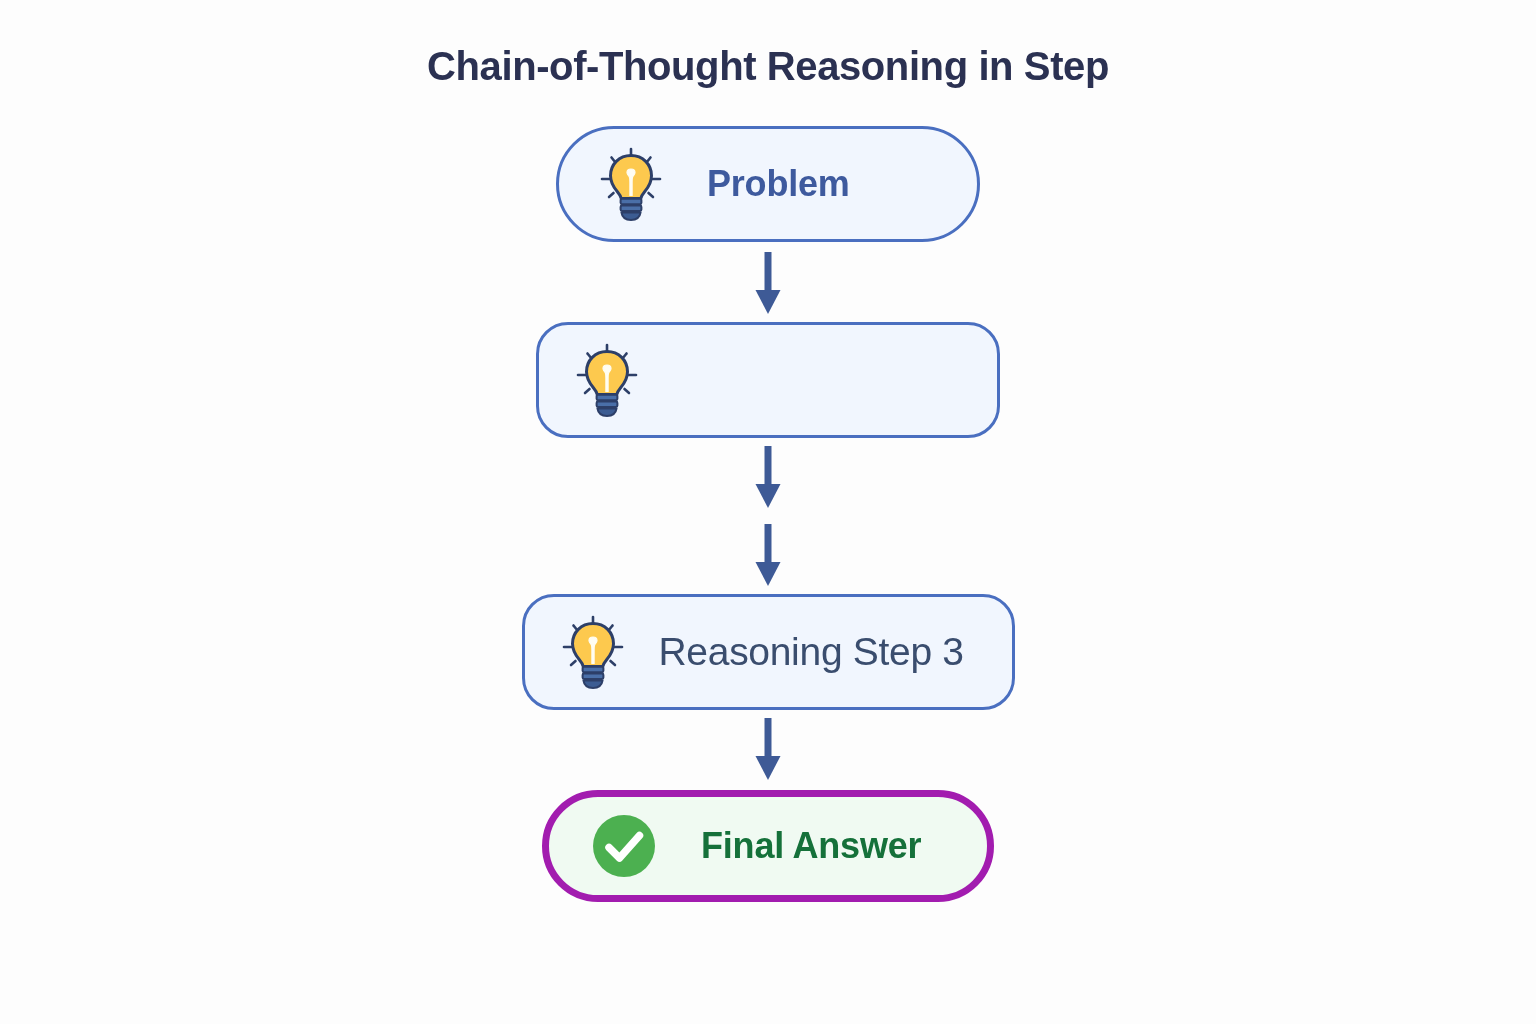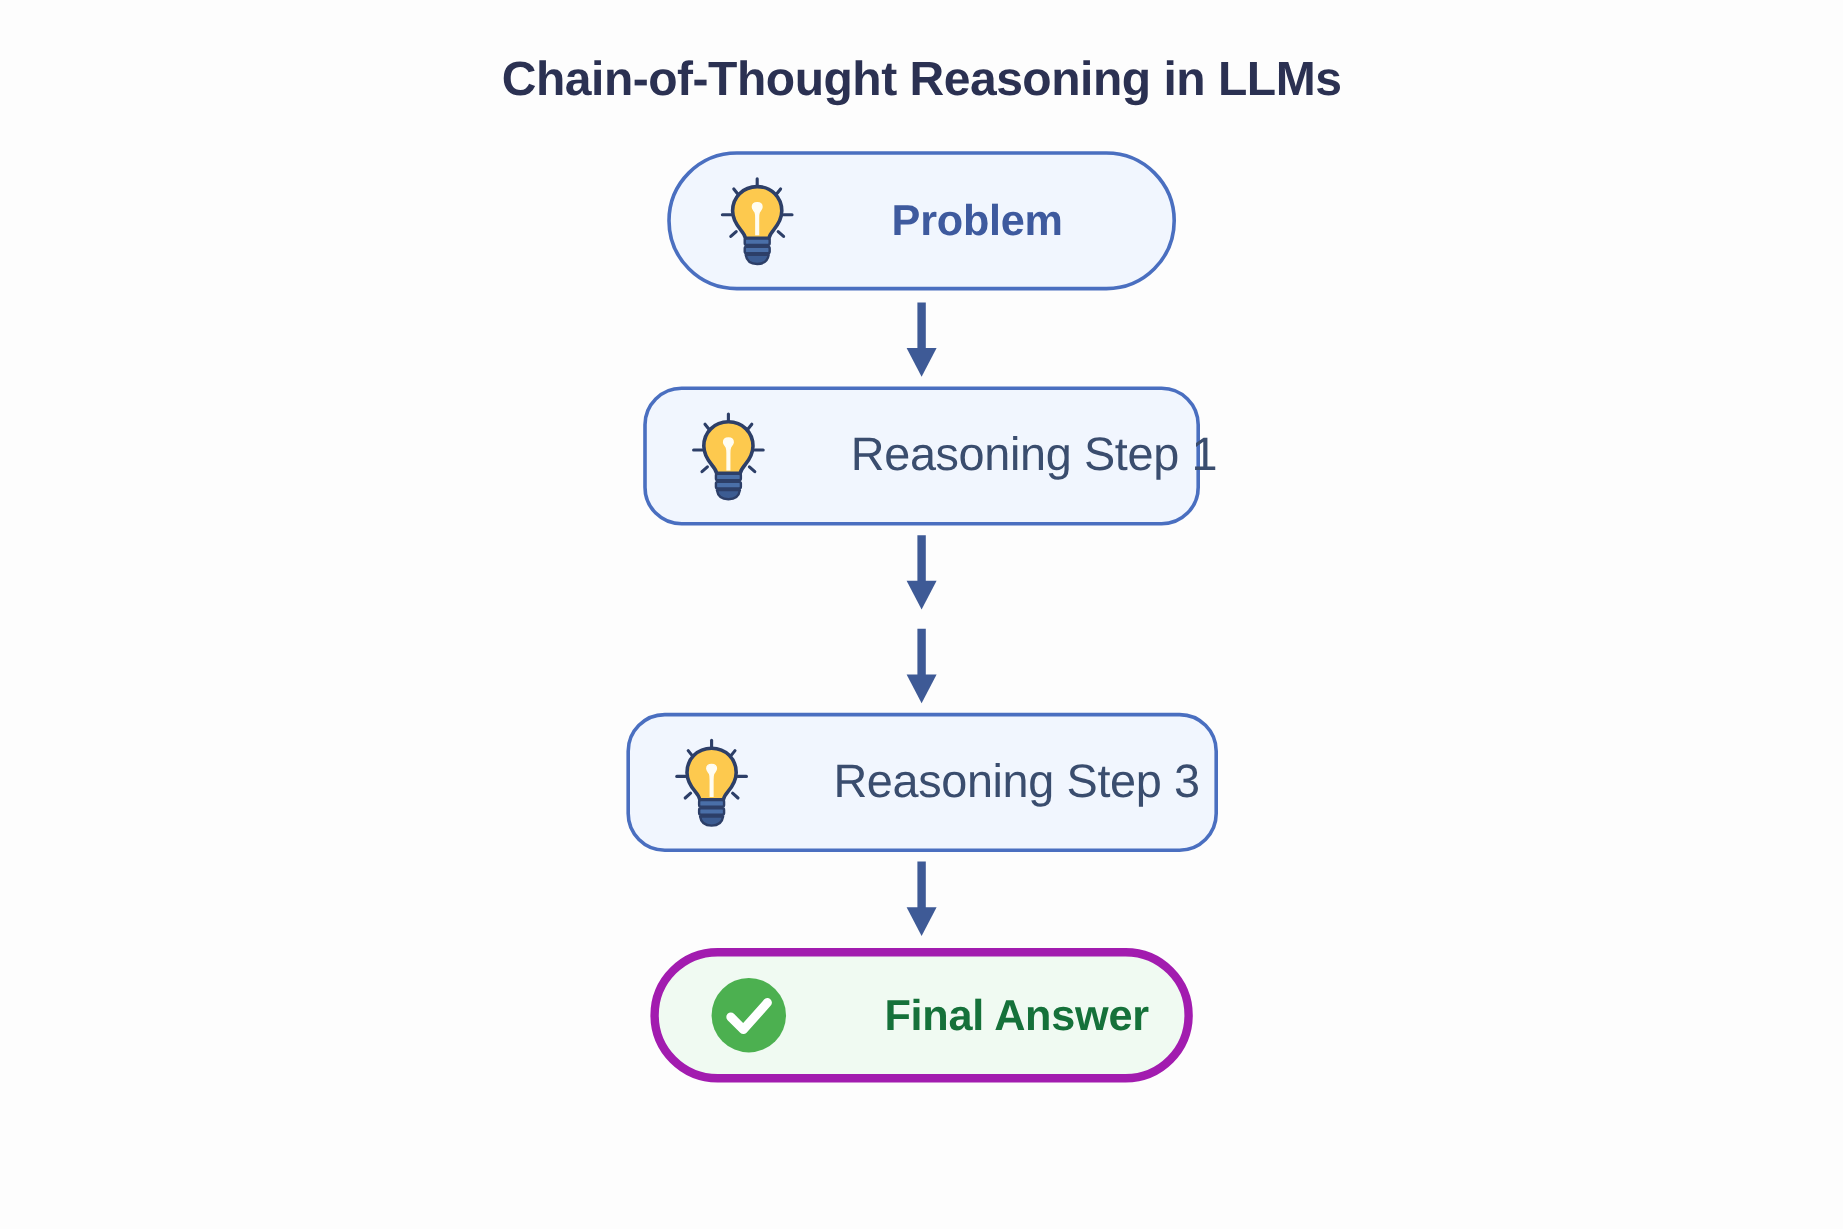--- a/index.html
+++ b/index.html
@@ -44,21 +44,20 @@
     flex-direction: column;
     align-items: center;
   }
 
   
   .node {
     box-sizing: border-box;
     display: flex;
     align-items: center;
     position: relative;
-    gap: 36px;
   }
 
   .node-label {
     white-space: nowrap;
   }
 
   
   .node.problem {
     width: 424px;
     height: 116px;
@@ -134,21 +133,21 @@
   .arrow.gap-a { margin: 8px 0 6px 0; }
   .arrow.gap-b { margin: 6px 0 6px 0; }
   .arrow.gap-c { margin: 6px 0 6px 0; }
   .arrow.gap-d { margin: 6px 0 8px 0; }
 </style>
 </head>
 <body>
 
 <div id="canvas">
 
-  <div class="title">Chain-of-Thought Reasoning in LLMs</div>
+  <div class="title">Chain-of-Thought Reasoning in Step</div>
 
   <div class="flow">
 
     <div class="node problem">
       <svg class="icon-bulb" viewBox="0 0 72 76">
         <g stroke="#2d3f68" stroke-width="2.6" stroke-linecap="round" fill="none">
           <line x1="36" y1="3" x2="36" y2="10"></line>
           <line x1="16.5" y1="11.5" x2="20.5" y2="16.5"></line>
           <line x1="55.5" y1="11.5" x2="51.5" y2="16.5"></line>
           <line x1="7" y1="33" x2="14" y2="33"></line>
@@ -180,21 +179,20 @@
           <line x1="65" y1="33" x2="58" y2="33"></line>
           <line x1="14" y1="51" x2="18.5" y2="47"></line>
           <line x1="58" y1="51" x2="53.5" y2="47"></line>
         </g>
         <path d="M36 9.5c-11.9 0-20.5 9-20.5 20.2 0 7.2 3.6 12.1 6.9 16 2.2 2.6 3.4 4.6 3.8 6.8h19.6c0.4-2.2 1.6-4.2 3.8-6.8 3.3-3.9 6.9-8.8 6.9-16C56.5 18.5 47.9 9.5 36 9.5z" fill="#fdc94e" stroke="#2d3f68" stroke-width="3"></path>
         <path d="M32 26.5c0-2.2 1.8-3.5 4-3.5s4 1.3 4 3.5c0 2-1.6 2.8-2.3 4.3-0.6 1.3-0.6 3-0.6 5.2v13.5h-2.2V36c0-2.2 0-3.9-0.6-5.2C33.6 29.3 32 28.5 32 26.5z" fill="#fffdf2" stroke="#fffdf2" stroke-width="1.2"></path>
         <rect x="25.6" y="52.8" width="20.8" height="5.4" rx="1.4" fill="#4a6fa8" stroke="#2d3f68" stroke-width="2"></rect>
         <rect x="25.6" y="59.6" width="20.8" height="5.4" rx="1.4" fill="#4a6fa8" stroke="#2d3f68" stroke-width="2"></rect>
         <path d="M26.4 66.4h19.2c-0.8 5.2-4.6 7.6-9.6 7.6s-8.8-2.4-9.6-7.6z" fill="#3c5c92" stroke="#2d3f68" stroke-width="2" stroke-linejoin="round"></path>
       </svg>
-      <span class="node-label">Reasoning Step 1</span>
     </div>
 
     <svg class="arrow gap-b" viewBox="0 0 30 66">
       <line x1="15" y1="2" x2="15" y2="42" stroke="#3e5a96" stroke-width="7"></line>
       <path d="M15 64 L2.5 40 L27.5 40 Z" fill="#3e5a96"></path>
     </svg>
 
 
     <svg class="arrow gap-c" viewBox="0 0 30 66">
       <line x1="15" y1="2" x2="15" y2="42" stroke="#3e5a96" stroke-width="7"></line>

